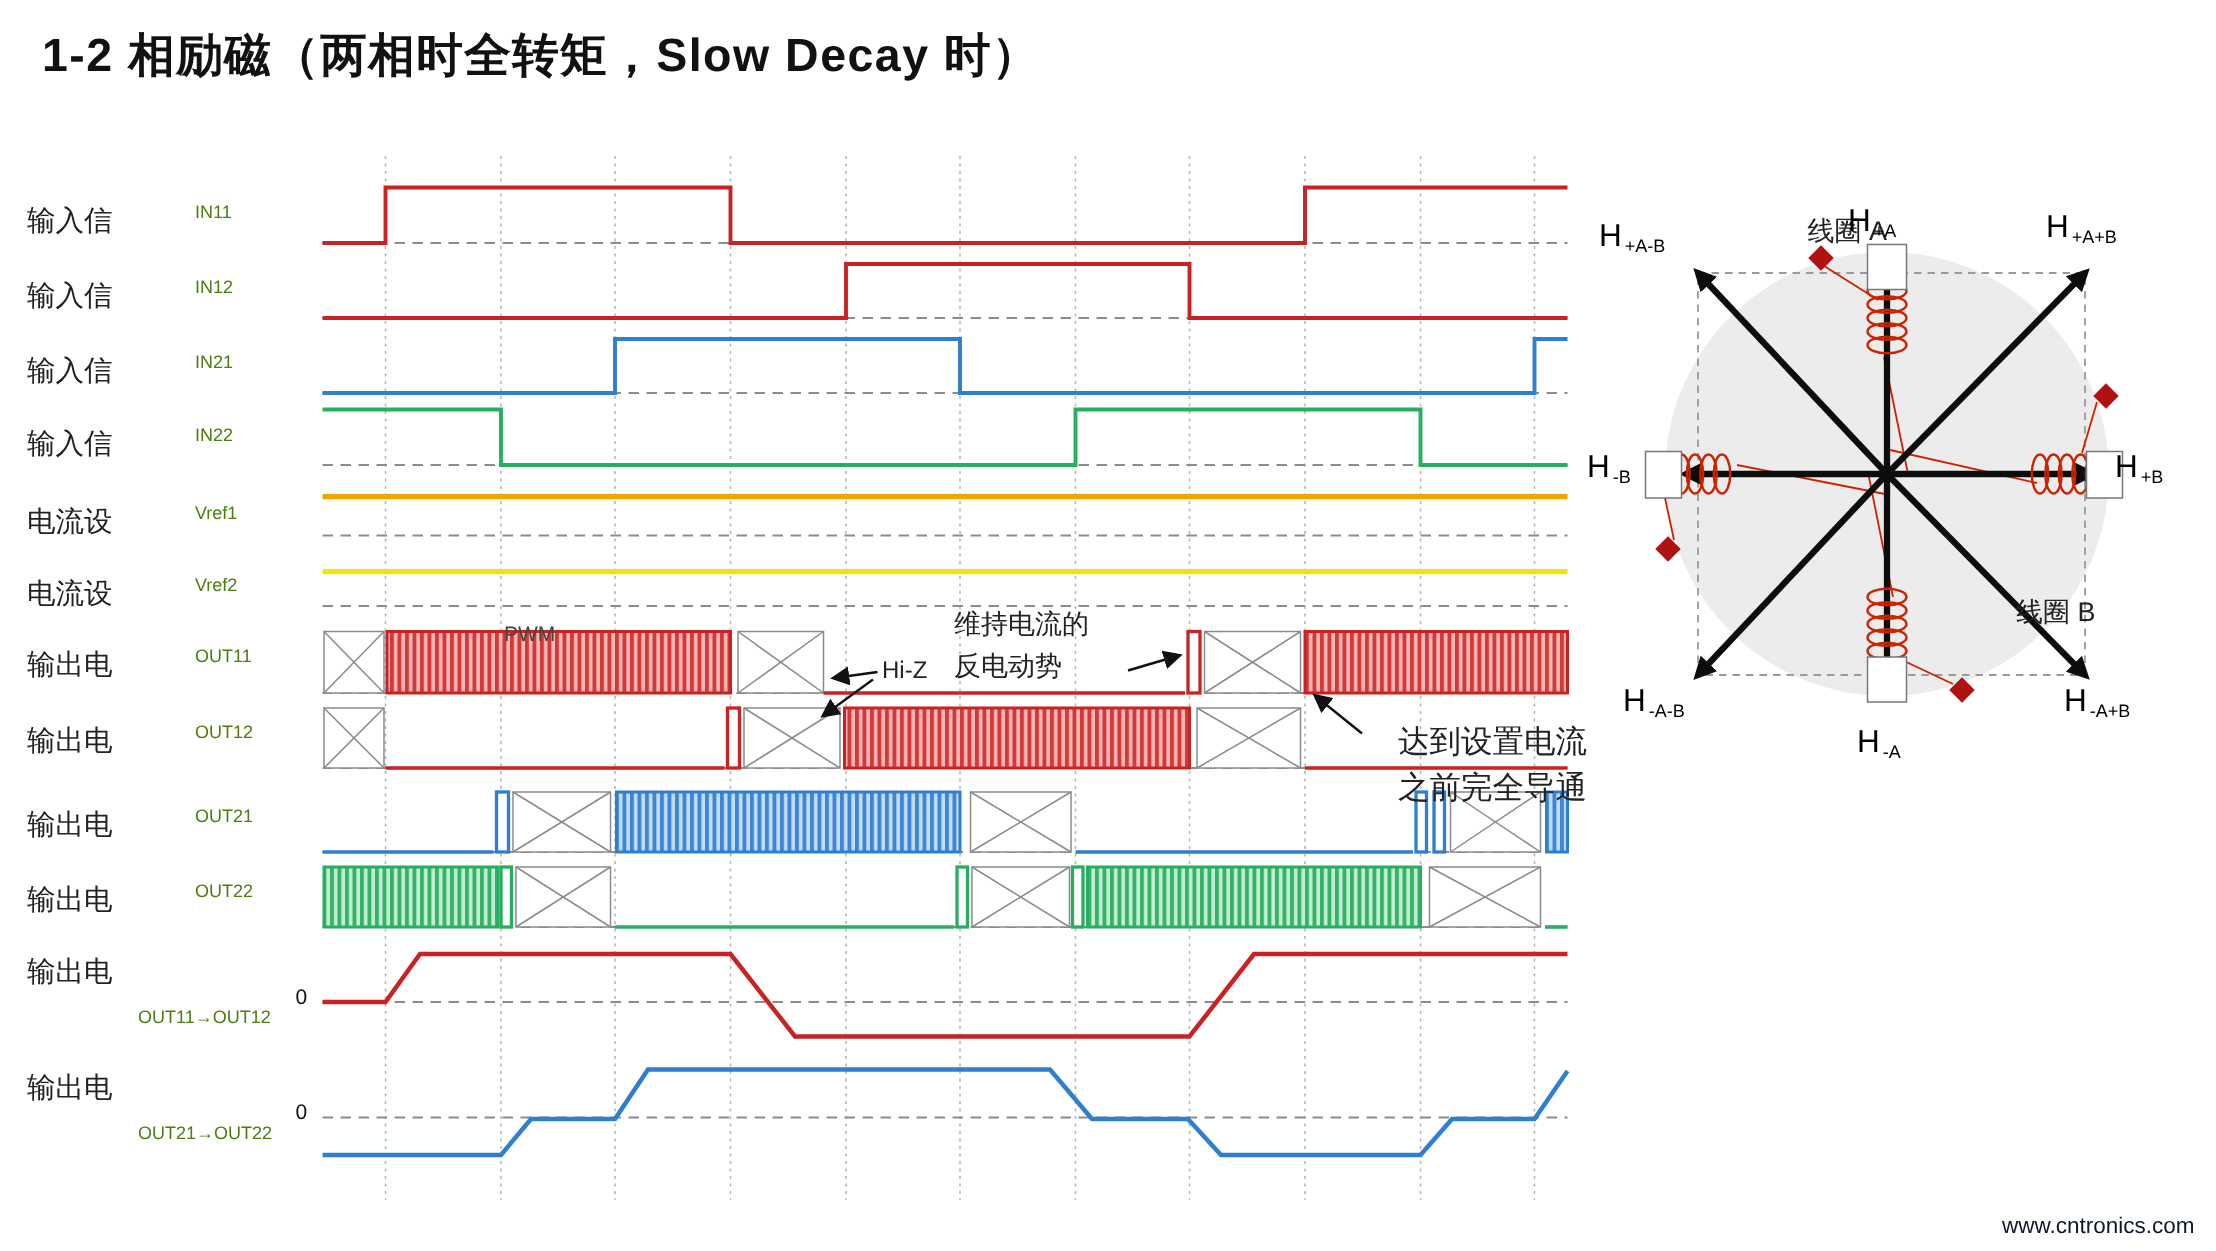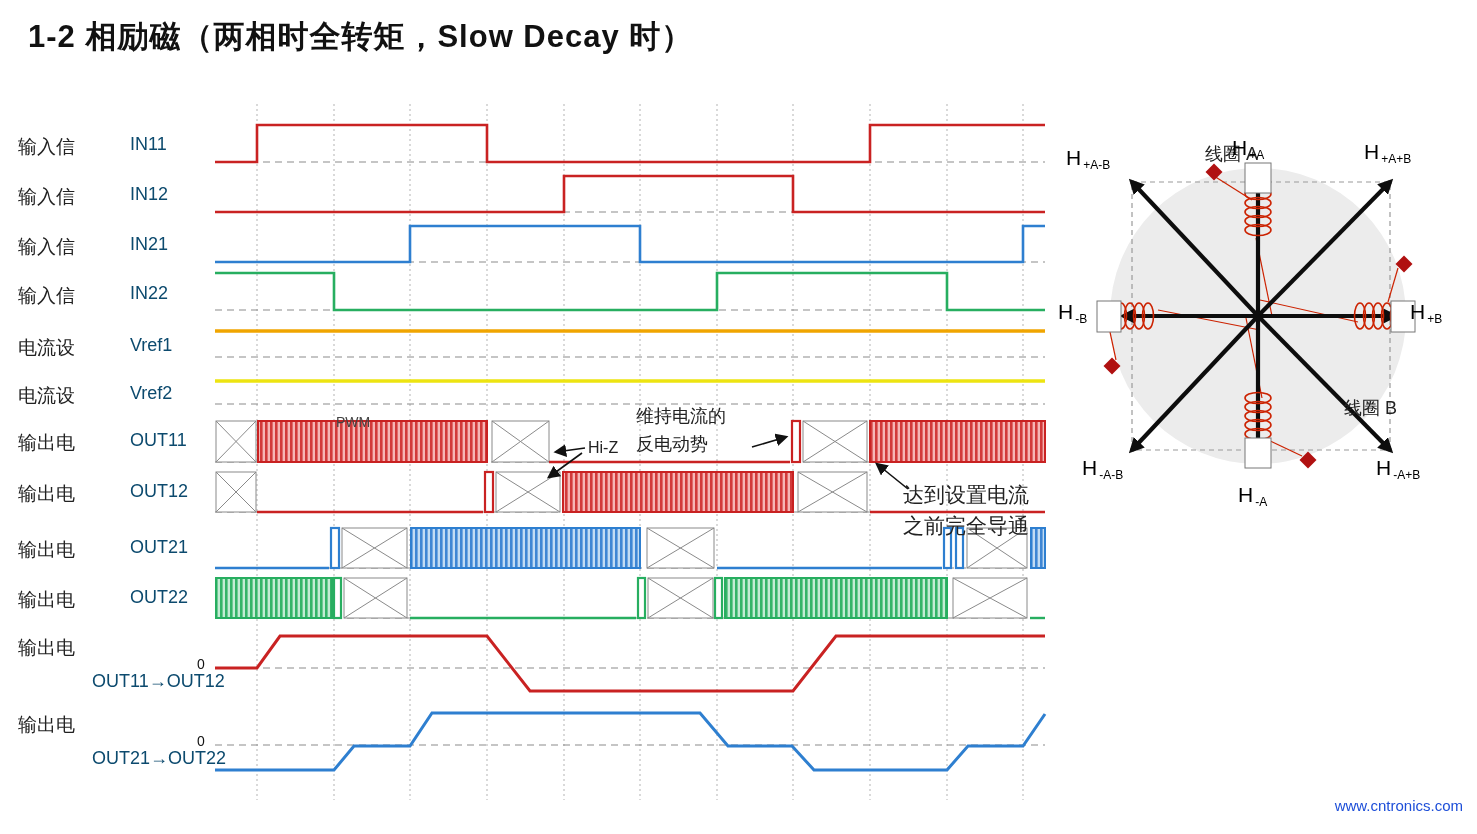--- a/index.html
+++ b/index.html
@@ -2,28 +2,28 @@
 <html><head>
 <meta charset="utf-8">
 <style>
   html,body{margin:0;padding:0;background:#fff;}
   .stage{position:relative;width:1477px;height:834px;background:#fff;overflow:hidden;
          font-family:"Liberation Sans", sans-serif;}
   .title{position:absolute;left:28px;top:16px;font-size:31px;font-weight:bold;color:#111;
          letter-spacing:1px;white-space:nowrap;}
   svg#diagram-svg{position:absolute;left:0;top:0;}
   .lbl{position:absolute;font-size:19px;color:#222;white-space:nowrap;}
-  .sig{position:absolute;font-size:18px;color:#0c4a6e;white-space:nowrap;}
+  .sig{position:absolute;font-size:12px;color:#4d7c0f;white-space:nowrap;}
   .zero{position:absolute;font-size:14px;color:#111;}
-  .ann{position:absolute;color:#222;white-space:nowrap;}
+  .ann{position:absolute;color:#222;white-space:nowrap;text-align:right;}
   .hlab{position:absolute;font-weight:normal;color:#000;white-space:nowrap;}
   .hlab .m{font-size:21px;}
   .hlab .s{font-size:12px;position:relative;top:4px;margin-left:2px;}
   .coil-lbl{position:absolute;font-size:18px;color:#222;white-space:nowrap;margin-top:44px;}
-  .watermark{position:absolute;right:14px;bottom:20px;font-size:15px;color:#1d4ed8;}
+  .watermark{position:absolute;right:14px;bottom:8px;font-size:15px;color:#0f172a;}
 </style>
 </head>
 <body>
 
 <div class="stage">
 
   <div class="title">1-2 相励磁（两相时全转矩，Slow Decay 时）</div>
 
   <svg id="diagram-svg" width="1477" height="834">
     <defs>

